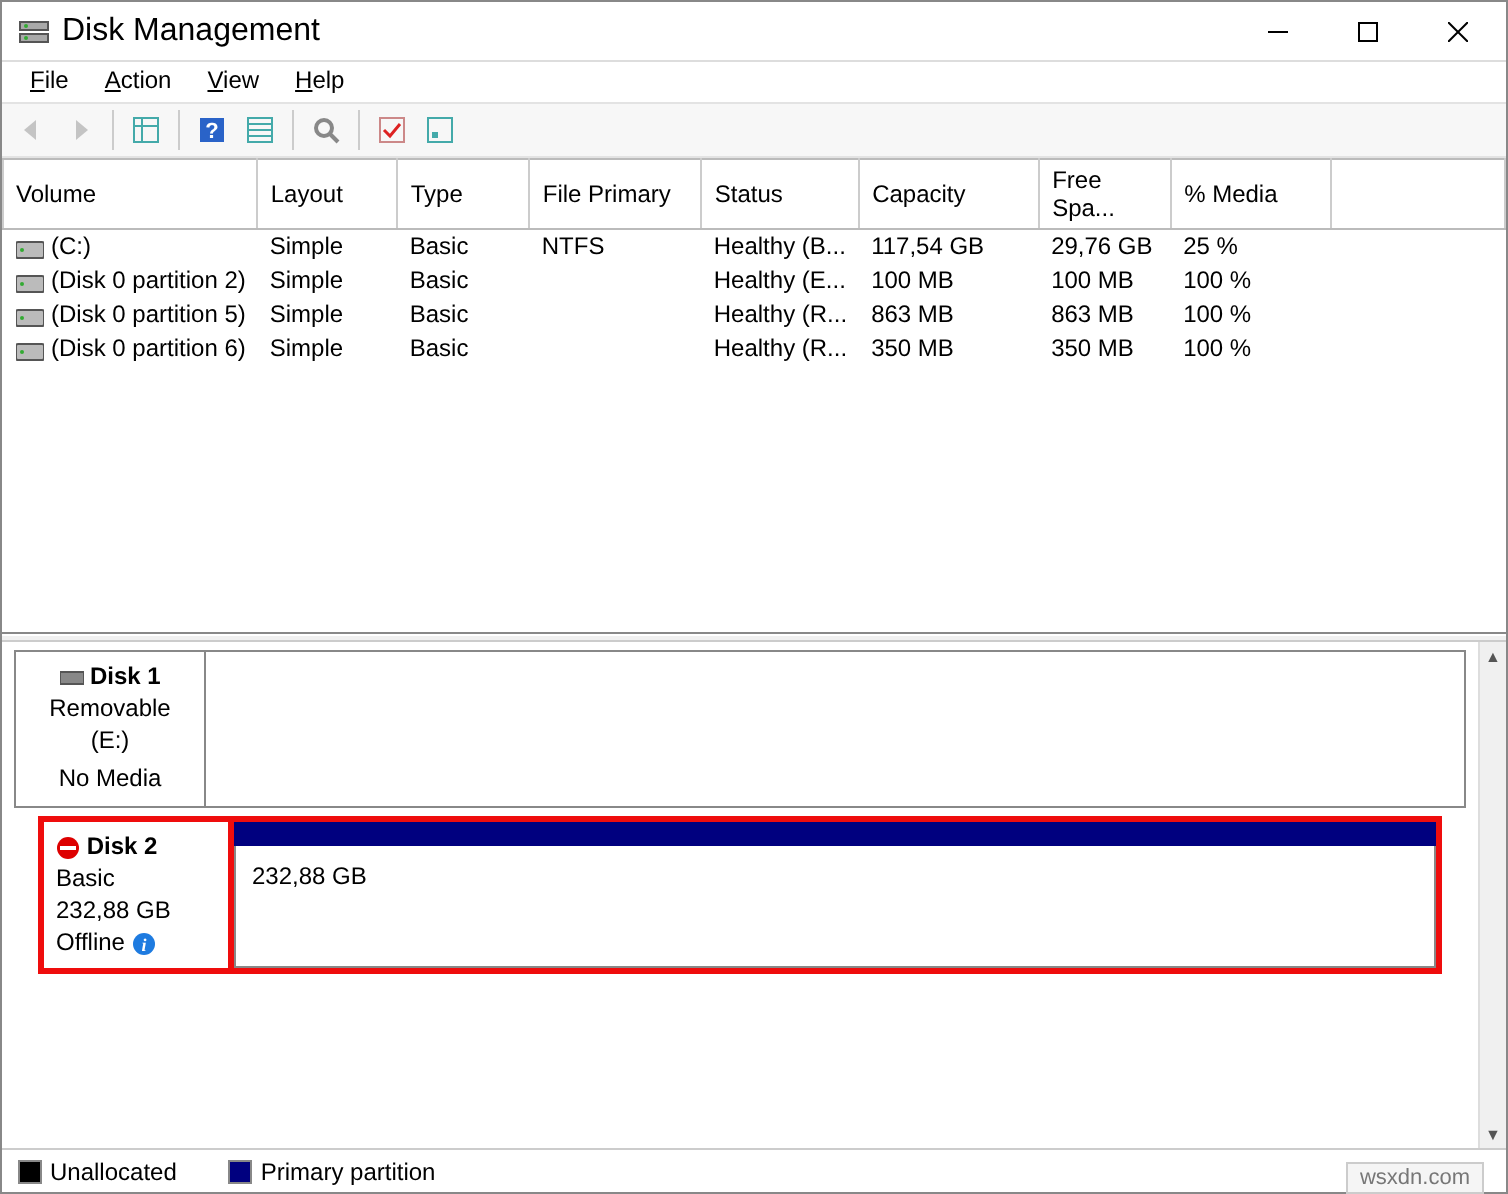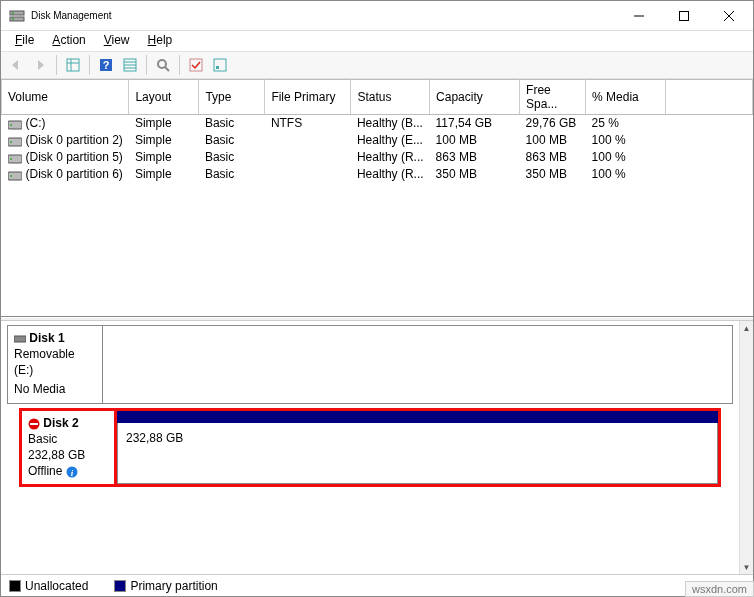--- a/index.html
+++ b/index.html
@@ -1,21 +1,21 @@
 <!DOCTYPE html>
 <html><head>
   <meta charset="utf-8">
   <style>
     * { box-sizing: border-box; margin: 0; padding: 0; }
     body { font-family: "Segoe UI", Tahoma, sans-serif; font-size: 12px; background: #fff; color: #000; width: 754px; height: 597px; overflow: hidden; border: 1px solid #888; display: flex; flex-direction: column; }
 
     
     .titlebar { height: 30px; display: flex; align-items: center; padding: 0 2px; border-bottom: 1px solid #ddd; }
     .titlebar .icon { width: 16px; height: 16px; margin: 0 6px; }
-    .titlebar .title { flex: 1; font-size: 10px; }
+    .titlebar .title { flex: 1; font-size: 16px; }
     .titlebar .winbtn { width: 45px; height: 29px; display: flex; align-items: center; justify-content: center; }
     .titlebar .winbtn svg { width: 10px; height: 10px; }
 
     
     .menubar { height: 20px; display: flex; padding: 0 6px; gap: 2px; }
     .menubar span { padding: 2px 8px; cursor: default; }
     .menubar span u { text-decoration: underline; }
 
     
     .toolbar { height: 28px; border-top: 1px solid #e3e3e3; border-bottom: 1px solid #e3e3e3; background: #f7f7f7; display: flex; align-items: center; padding: 0 4px; gap: 2px; }
@@ -33,21 +33,21 @@
     
     .splitter { height: 4px; background: #f0f0f0; border-top: 1px solid #fff; border-bottom: 1px solid #ccc; }
 
     
     .diskpane { flex: 1; position: relative; background: #fff; overflow: hidden; }
     .diskwrap { position: absolute; top: 0; left: 0; right: 14px; bottom: 0; overflow: hidden; }
     .scrollbar { position: absolute; right: 0; top: 0; bottom: 0; width: 14px; background: #f0f0f0; border-left: 1px solid #ddd; }
     .scrollbar .up, .scrollbar .down { height: 14px; display: flex; align-items: center; justify-content: center; font-size: 8px; color: #555; }
     .scrollbar .down { position: absolute; bottom: 0; width: 100%; }
 
-    .diskrow { display: flex; border: 1px solid #888; margin: 4px 6px; }
+    .diskrow { display: flex; border: 1px solid #888; margin: 4px 6px; text-align: center; }
     .diskhead { width: 95px; min-width: 95px; padding: 4px 6px; border-right: 1px solid #888; font-size: 12px; line-height: 1.35; }
     .diskhead b { font-weight: bold; font-size: 12px; }
     .diskbody { flex: 1; padding: 0; }
 
     .nomedia { padding: 2px 0; }
 
     
     .highlight-red { border: 3px solid #ef0d0d; margin: 4px 18px; display: flex; min-height: 72px; }
     .highlight-red .diskhead { border-right: 3px solid #ef0d0d; }
 
@@ -55,21 +55,21 @@
 
     .partstrip { display: flex; flex-direction: column; height: 100%; }
     .partstrip .bar { height: 12px; background: #00007f; }
     .partstrip .partlabel { flex: 1; border: 1px solid #888; border-top: none; padding: 8px 8px; font-size: 12px; }
 
     
     .legend { height: 22px; border-top: 1px solid #ccc; display: flex; align-items: center; padding: 0 8px; gap: 26px; font-size: 12px; }
     .legend .sw { display: inline-block; width: 12px; height: 12px; margin-right: 4px; vertical-align: middle; border: 1px solid #888; }
 
     
-    .watermark { position: absolute; bottom: 0; right: 0; font-size: 11px; color: #777; background: #f5f5f5; padding: 1px 6px; border: 1px solid #ccc; }
+    .watermark { position: absolute; bottom: 0; right: 12px; font-size: 11px; color: #777; background: #f5f5f5; padding: 1px 6px; border: 1px solid #ccc; }
   </style>
 </head>
 <body>
 
 <div class="titlebar">
   <span class="icon">
     <svg viewBox="0 0 16 16">
         <rect x="1" y="3" width="14" height="4" fill="#a9a9a9" stroke="#555"></rect>
         <rect x="1" y="9" width="14" height="4" fill="#a9a9a9" stroke="#555"></rect>
         <circle cx="4" cy="5" r="1" fill="#3a3"></circle>

